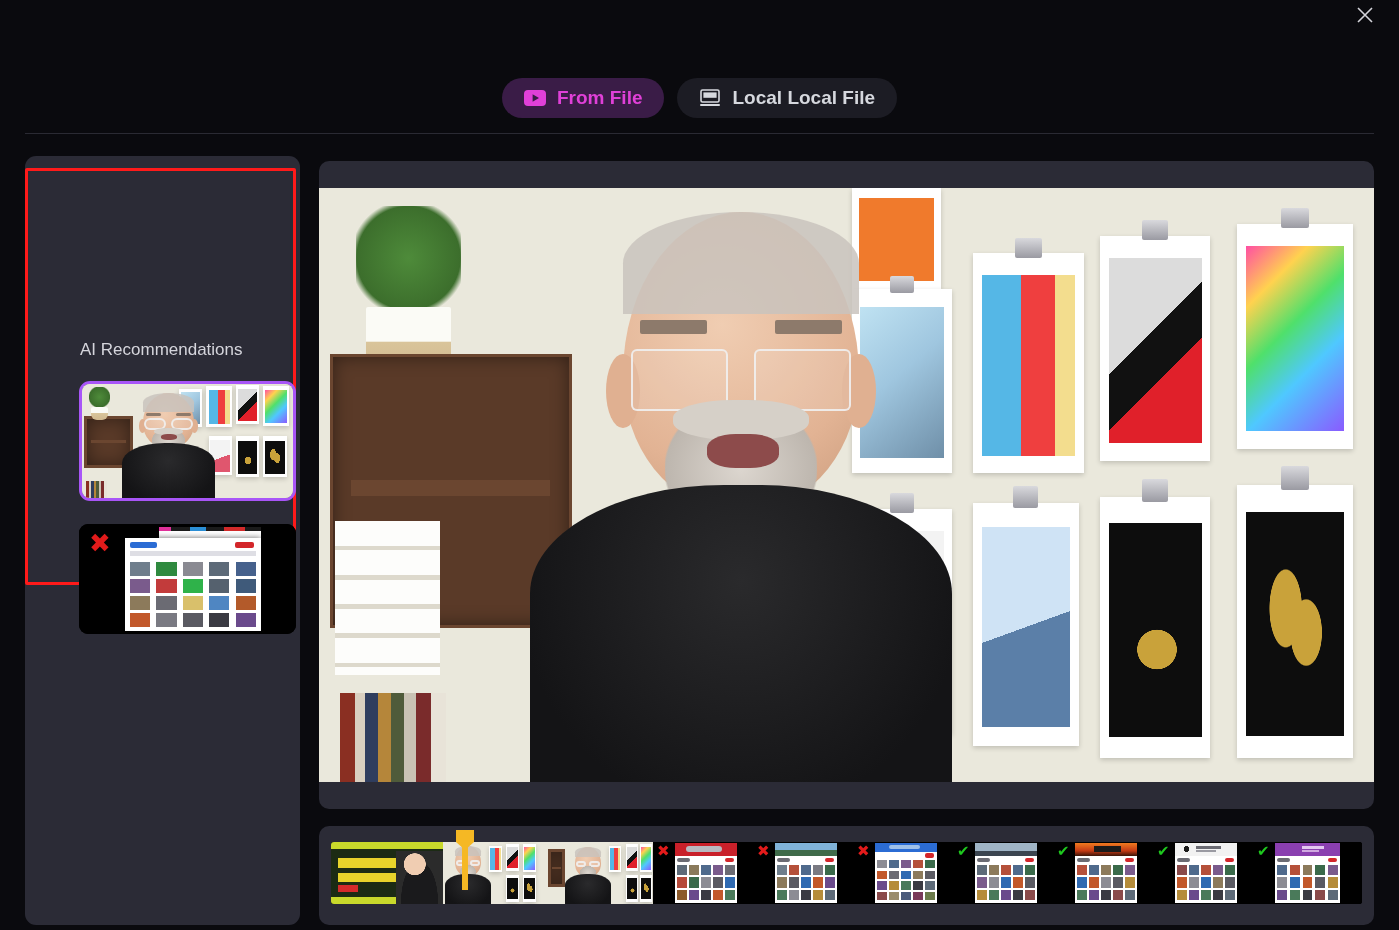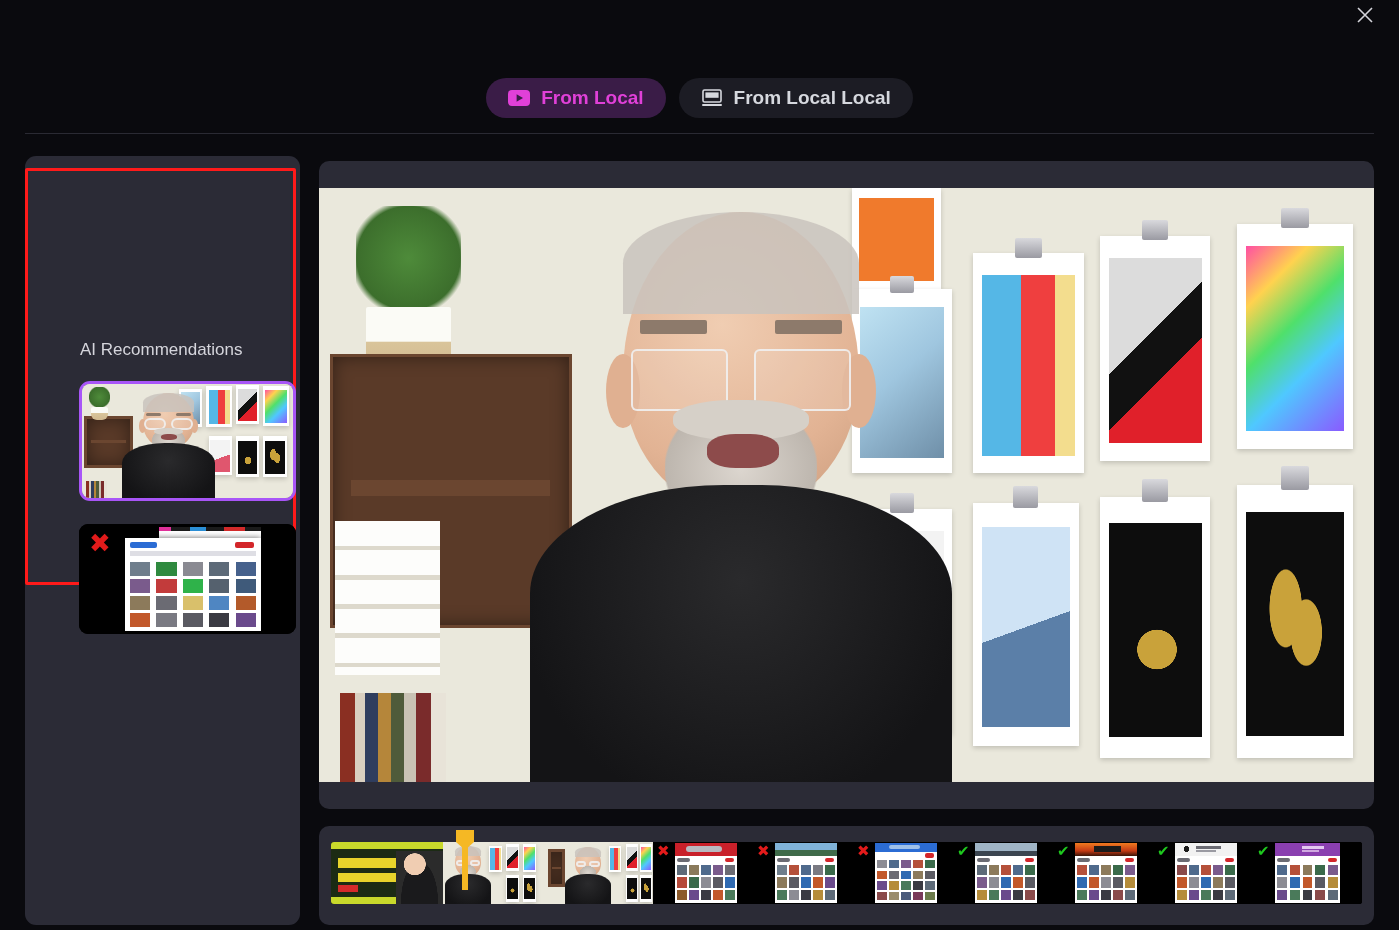--- a/index.html
+++ b/index.html
@@ -297,32 +297,32 @@
 
   <div class="tabbar">
 
     <div class="tab active">
       <span class="icon">
         <svg width="22" height="16" viewBox="0 0 22 16">
           <rect x="0" y="0" width="22" height="16" rx="4" fill="#e040d8"></rect>
           <path d="M8.6 4.2 L15 8 L8.6 11.8 Z" fill="#3a1c47"></path>
         </svg>
       </span>
-      <span>From Local</span>
+      <span>From File</span>
     </div>
 
     <div class="tab inactive">
       <span class="icon">
         <svg width="22" height="18" viewBox="0 0 22 18">
           <rect x="2" y="1" width="18" height="12" rx="1.5" fill="none" stroke="#d6d8de" stroke-width="1.6"></rect>
           <rect x="4.4" y="3.4" width="13.2" height="5.4" fill="#d6d8de"></rect>
           <rect x="1" y="15" width="20" height="2" rx="1" fill="#d6d8de"></rect>
         </svg>
       </span>
-      <span>From Local Local</span>
+      <span>Local Local File</span>
     </div>
   </div>
 
   <div class="divider"></div>
 
   <div class="sidebar">
 
     <div class="rec-box"></div>
 
     <div class="rec-title">AI Recommendations</div>

